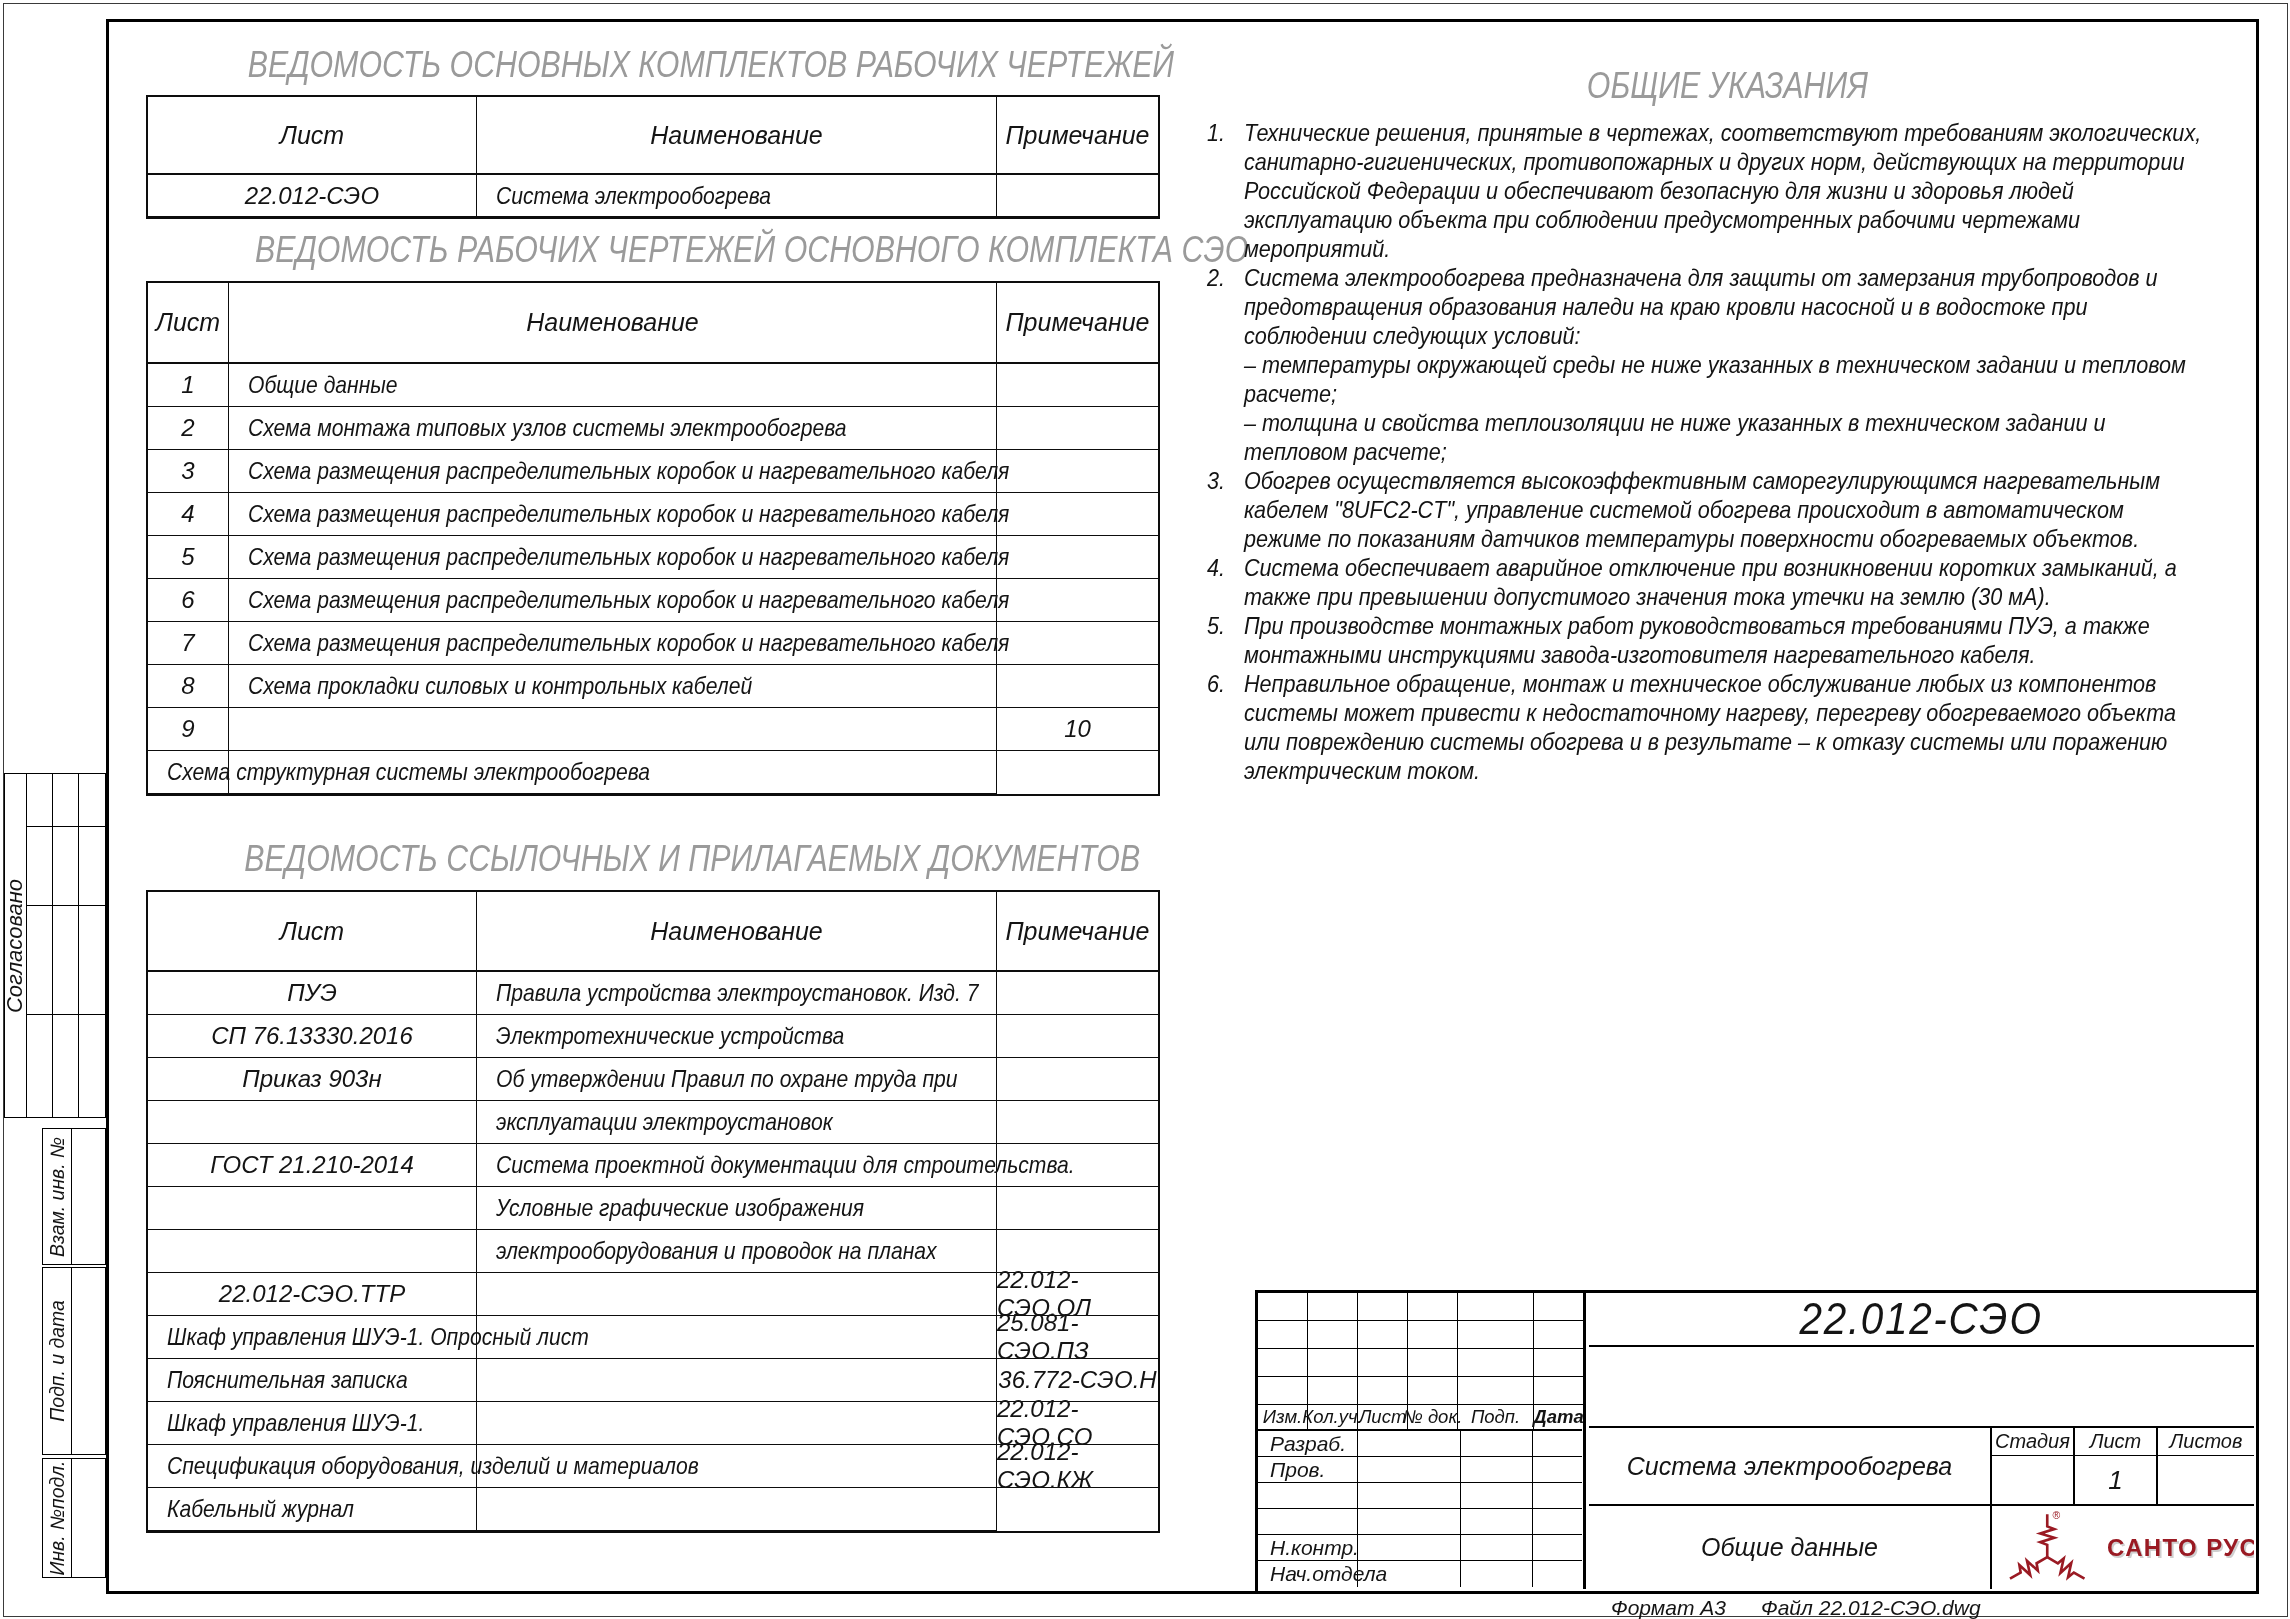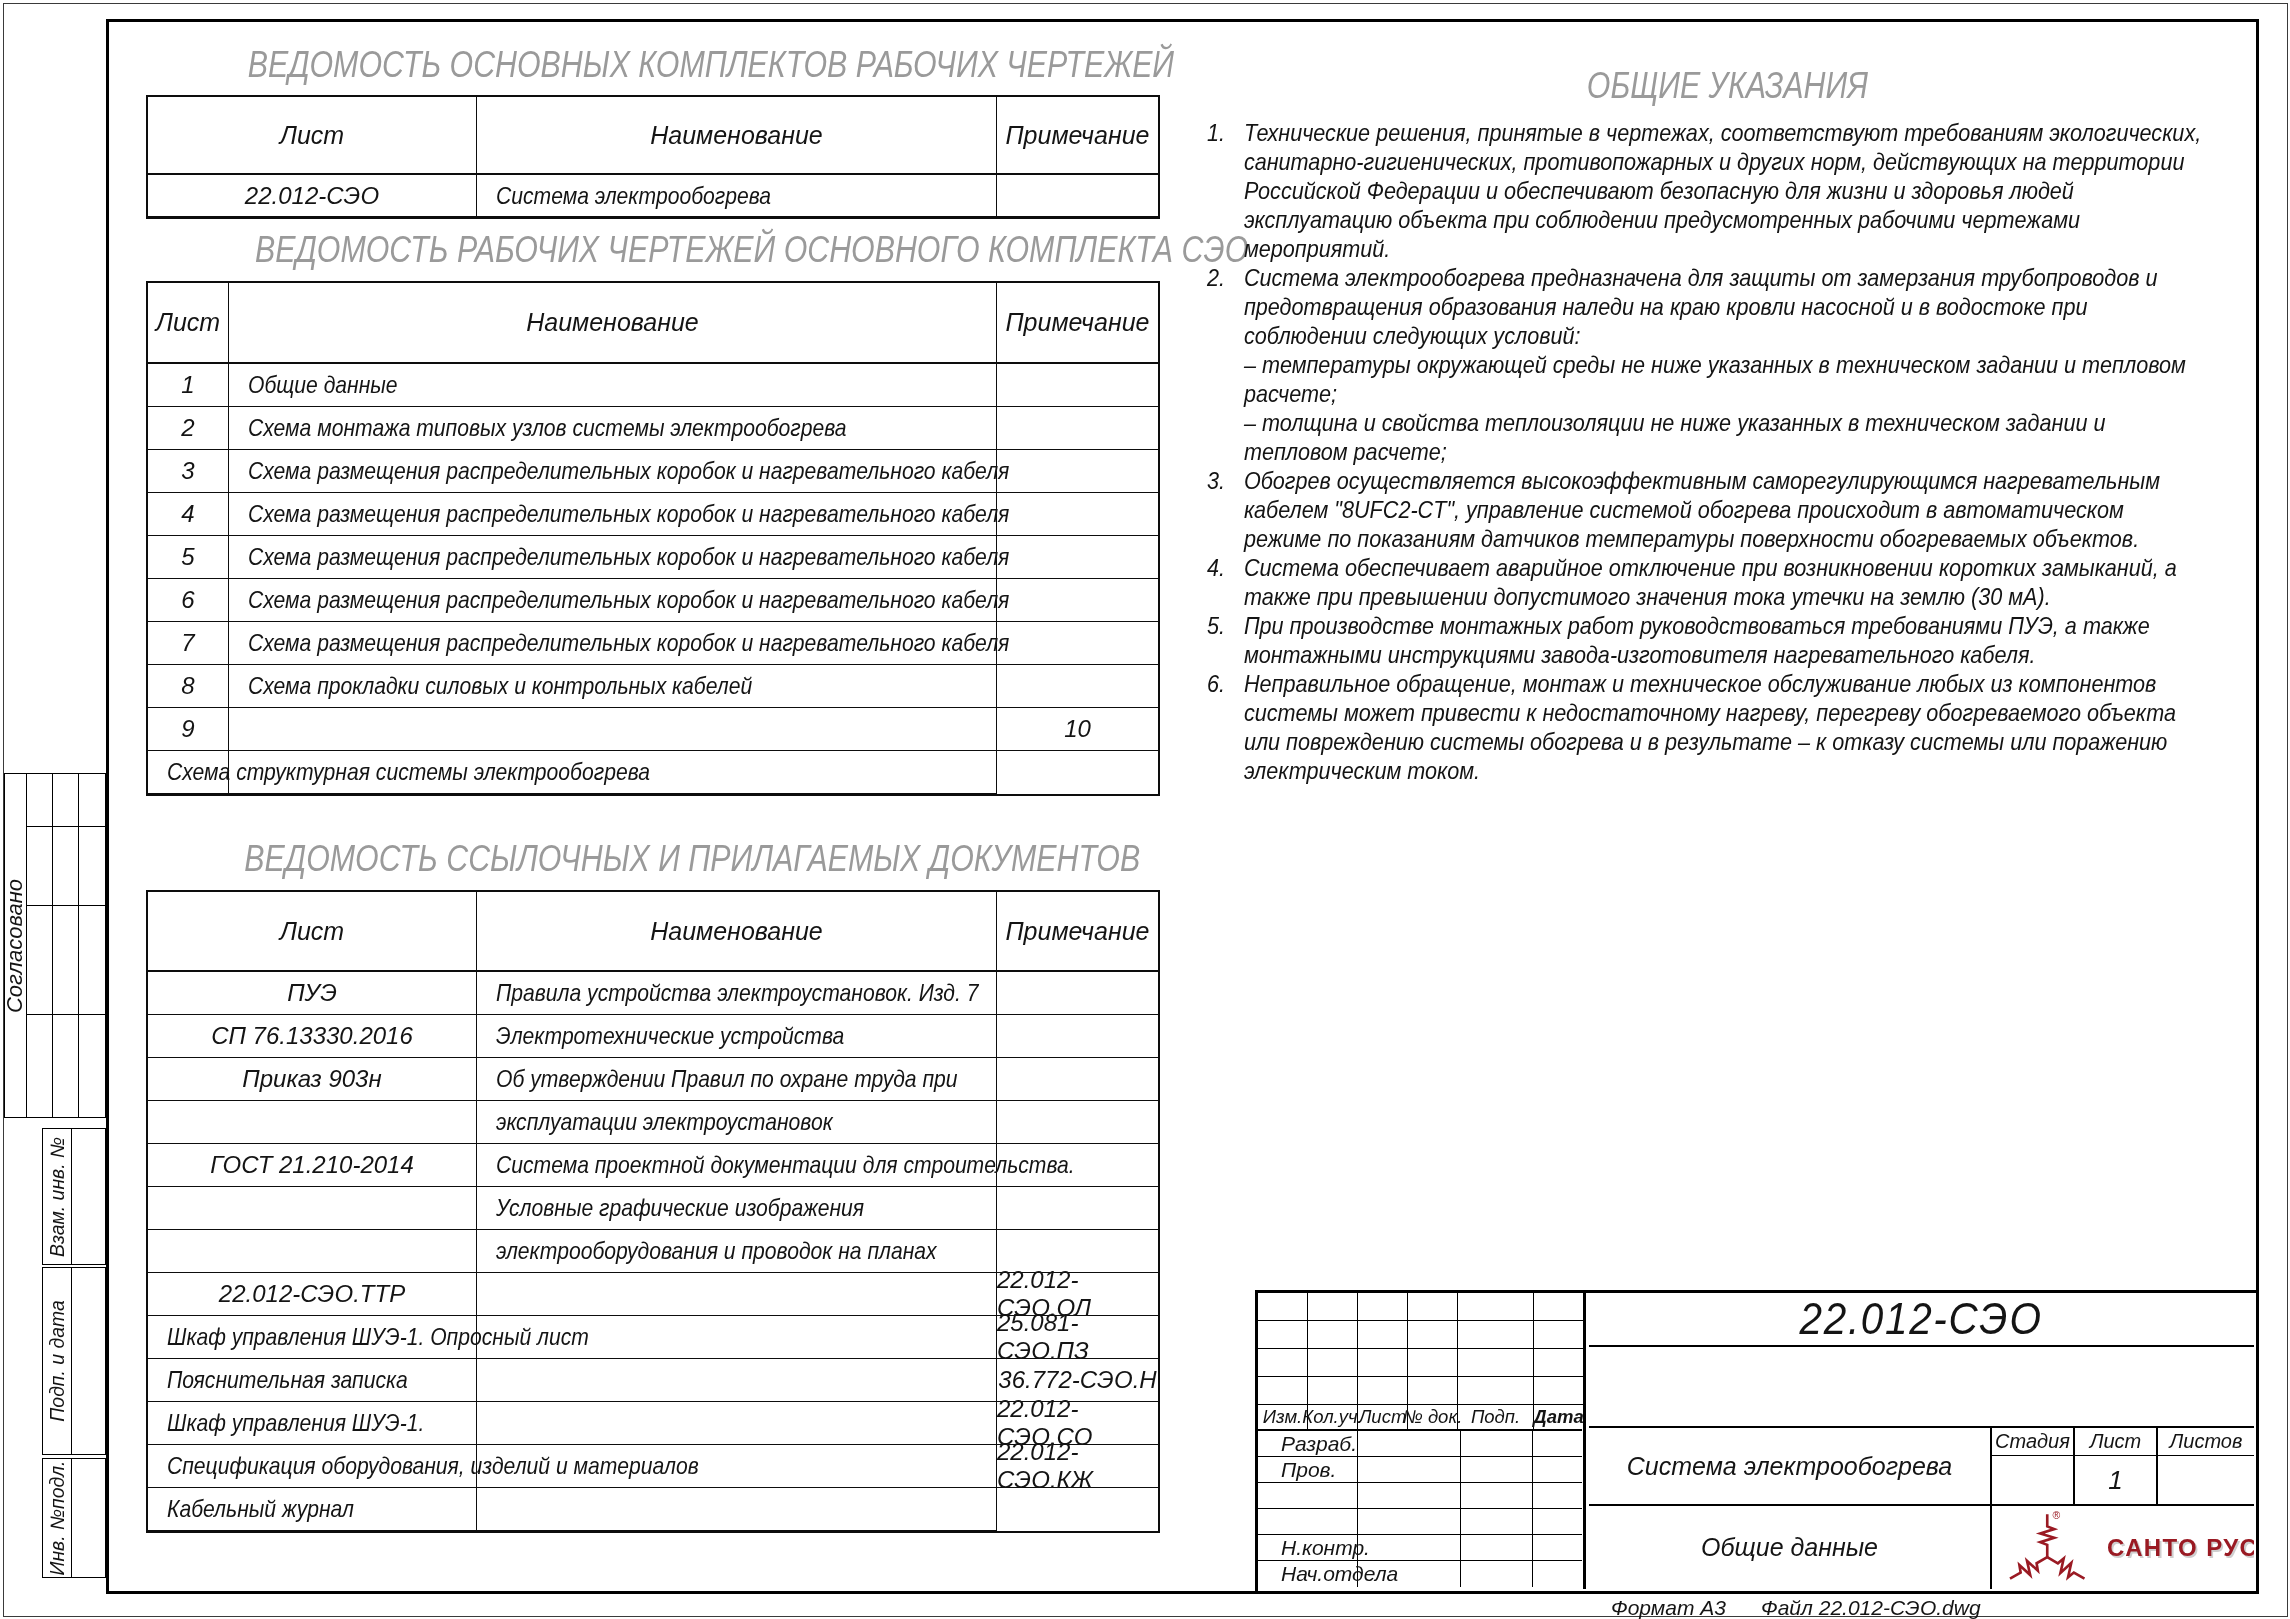--- a/index.html
+++ b/index.html
@@ -39,21 +39,21 @@
   .tb-left { position:absolute; left:0; top:0; width:328px; height:296px; border-right:3.7px solid #000; }
   .rev { display:grid; grid-template-columns:50px 50px 50px 50px 76px 49px;
          grid-template-rows:repeat(4,28px) 24px; width:324px; }
   .rev .c { border-right:1.8px solid #000; border-bottom:1.8px solid #000; font-size:18.5px; font-style:italic;
             display:flex; align-items:center; justify-content:center; white-space:nowrap; }
   .rev .c:nth-child(6n) { border-right:none;font-weight:bold; }
   .rev .c:nth-last-child(-n+6) { border-bottom:none; }
   .sign { display:grid; grid-template-columns:100px 103px 72px 49px;
           grid-template-rows:repeat(6,26px); width:324px; border-top:2.8px solid #000; }
   .sign .c { border-right:1.8px solid #000; border-bottom:1.8px solid #000; font-size:21px; font-style:italic;
-             display:flex; align-items:center; padding-left:23px; }
+             display:flex; align-items:center; padding-left:12px; }
   .sign .c:nth-child(4n) { border-right:none; }
   .sign .c:nth-last-child(-n+4) { border-bottom:none; }
 
   .tb-right { position:absolute; left:331px; top:0; width:665px; height:296px; }
   .tb-code { height:54px; border-bottom:2.8px solid #000; display:flex; align-items:center; justify-content:center;
              font-style:italic; font-size:44px; letter-spacing:1.8px; }
   .tb-code > span { display:inline-block; transform:scaleX(0.92); }
   .tb-org  { height:81px; border-bottom:2.8px solid #000; }
   .tb-mid  { height:78px; border-bottom:2.8px solid #000; display:flex; }
   .tb-docname { width:403px; border-right:2.8px solid #000; display:flex; align-items:center; justify-content:center;

